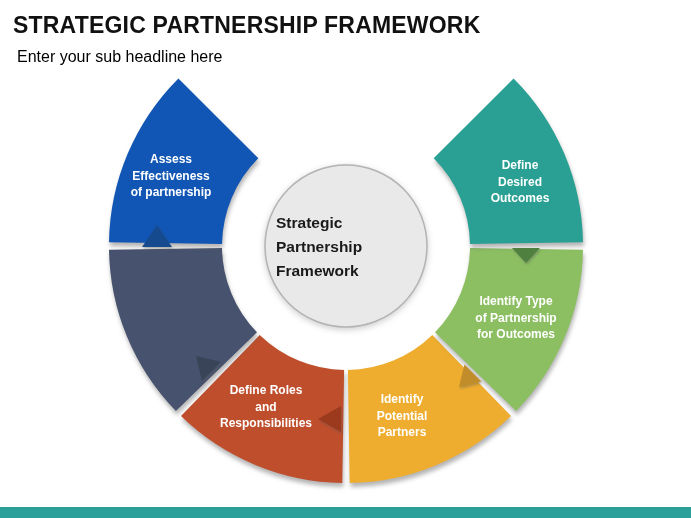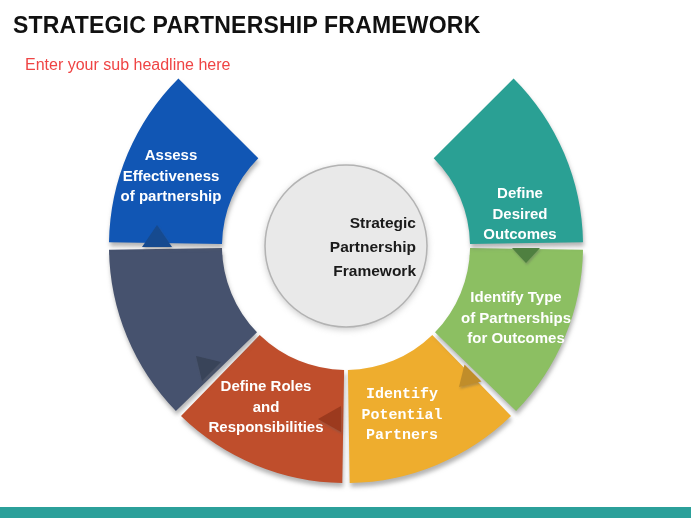--- a/index.html
+++ b/index.html
@@ -6,37 +6,37 @@
   body{
     width:691px;height:518px;position:relative;overflow:hidden;
     background:#ffffff;
     font-family:"Liberation Sans", sans-serif;
   }
   .title{
     position:absolute;left:13px;top:12px;margin:0;
     font-size:23px;font-weight:bold;color:#111111;letter-spacing:.2px;
   }
   .subtitle{
-    position:absolute;left:13px;top:44px;margin:12px;
-    font-size:16px;font-weight:normal;color:#ef4444;
+    position:absolute;left:13px;top:44px;margin:4px;
+    font-size:16px;font-weight:normal;color:#000000;
   }
   .diagram{position:absolute;left:0;top:0;width:691px;height:518px;}
   svg{position:absolute;left:0;top:0;}
   .seg{filter:drop-shadow(1px 4px 2px rgba(105,105,105,.5));}
   .hub{filter:drop-shadow(0 2px 3px rgba(130,130,130,.4));stroke-width:1.5;}
   .flow-arrow{filter:drop-shadow(1px 2px 1px rgba(90,90,90,.35));}
   .seg-label{
     position:absolute;transform:translate(-50%,-50%);
     width:160px;text-align:center;white-space:pre-line;
-    color:#ffffff;font-size:15px;font-weight:bold;line-height:1.38;
+    color:#ffffff;font-size:12px;font-weight:bold;line-height:1.38;
     pointer-events:none;
   }
   .center-label{
     position:absolute;transform:translate(-50%,-50%);
-    width:140px;text-align:right;white-space:pre-line;
+    width:140px;text-align:left;white-space:pre-line;
     color:#1a1a1a;font-size:15.5px;font-weight:bold;line-height:1.55;
     pointer-events:none;
   }
   .footer-bar{
     position:absolute;left:0;bottom:0;width:691px;height:11px;
     background:#2ba09a;
   }
 </style>
 </head>
 <body>
@@ -56,27 +56,27 @@
 
     <circle class="hub" cx="346" cy="246" r="81" fill="#e9e9e9" stroke="#b3b3b3"></circle>
 
     <polygon class="flow-arrow" points="512,248 540,248 526,263" fill="#4f8040"></polygon>
     <polygon class="flow-arrow" points="464.5,364.5 481.5,381.5 459,387" fill="#c08d2a"></polygon>
     <polygon class="flow-arrow" points="341,406 341,432 318,419" fill="#9c3a1e"></polygon>
     <polygon class="flow-arrow" points="196,356 221,362 202,381" fill="#394459"></polygon>
     <polygon class="flow-arrow" points="142,247 172,247 157,225" fill="#164a8f"></polygon>
   </svg>
 
-  <div class="seg-label" style="left:520px;top:182px;margin-top:32px;">Define
+  <div class="seg-label" style="left:520px;top:182px;">Define
 Desired
 Outcomes</div>
   <div class="seg-label" style="left:516px;top:318px;">Identify Type
-of Partnerships
+of Partnership
 for Outcomes</div>
-  <div class="seg-label" style="left:402px;top:416px;font-family:Liberation Mono, monospace;">Identify
+  <div class="seg-label" style="left:402px;top:416px;">Identify
 Potential
 Partners</div>
   <div class="seg-label" style="left:266px;top:407px;">Define Roles
 and
 Responsibilities</div>
   <div class="seg-label" style="left:171px;top:176px;">Assess
 Effectiveness
 of partnership</div>
 
   <div class="center-label" style="left:346px;top:247px;">Strategic

